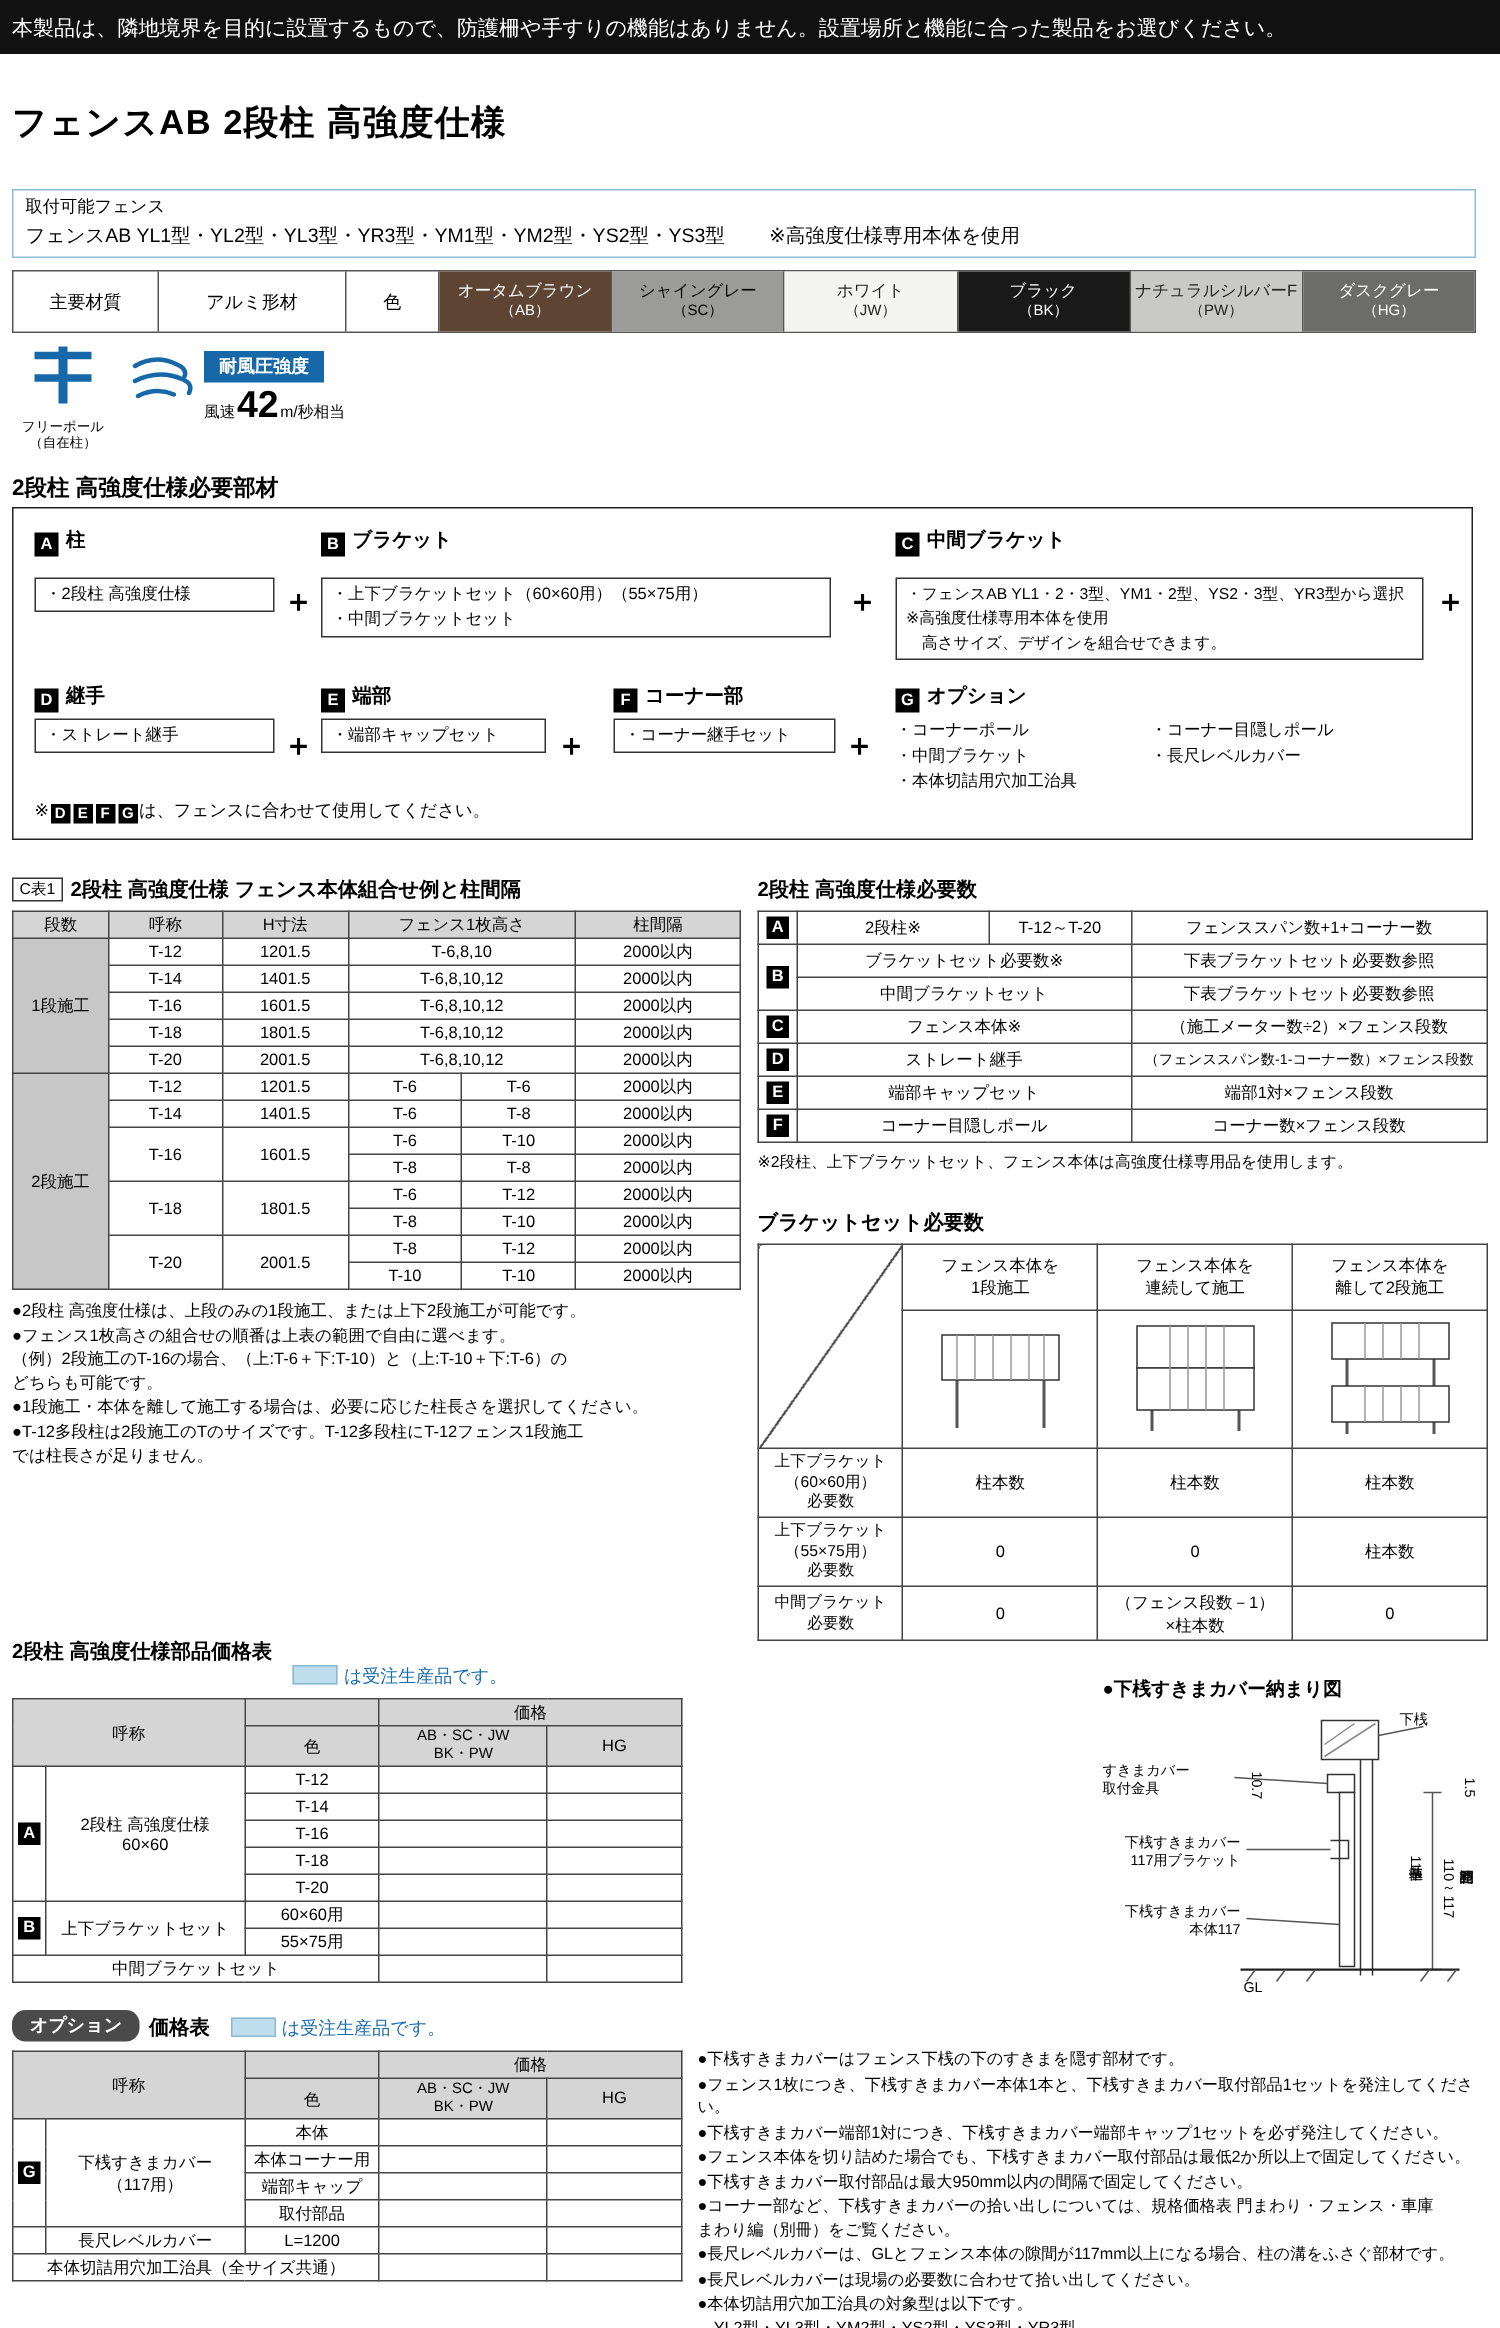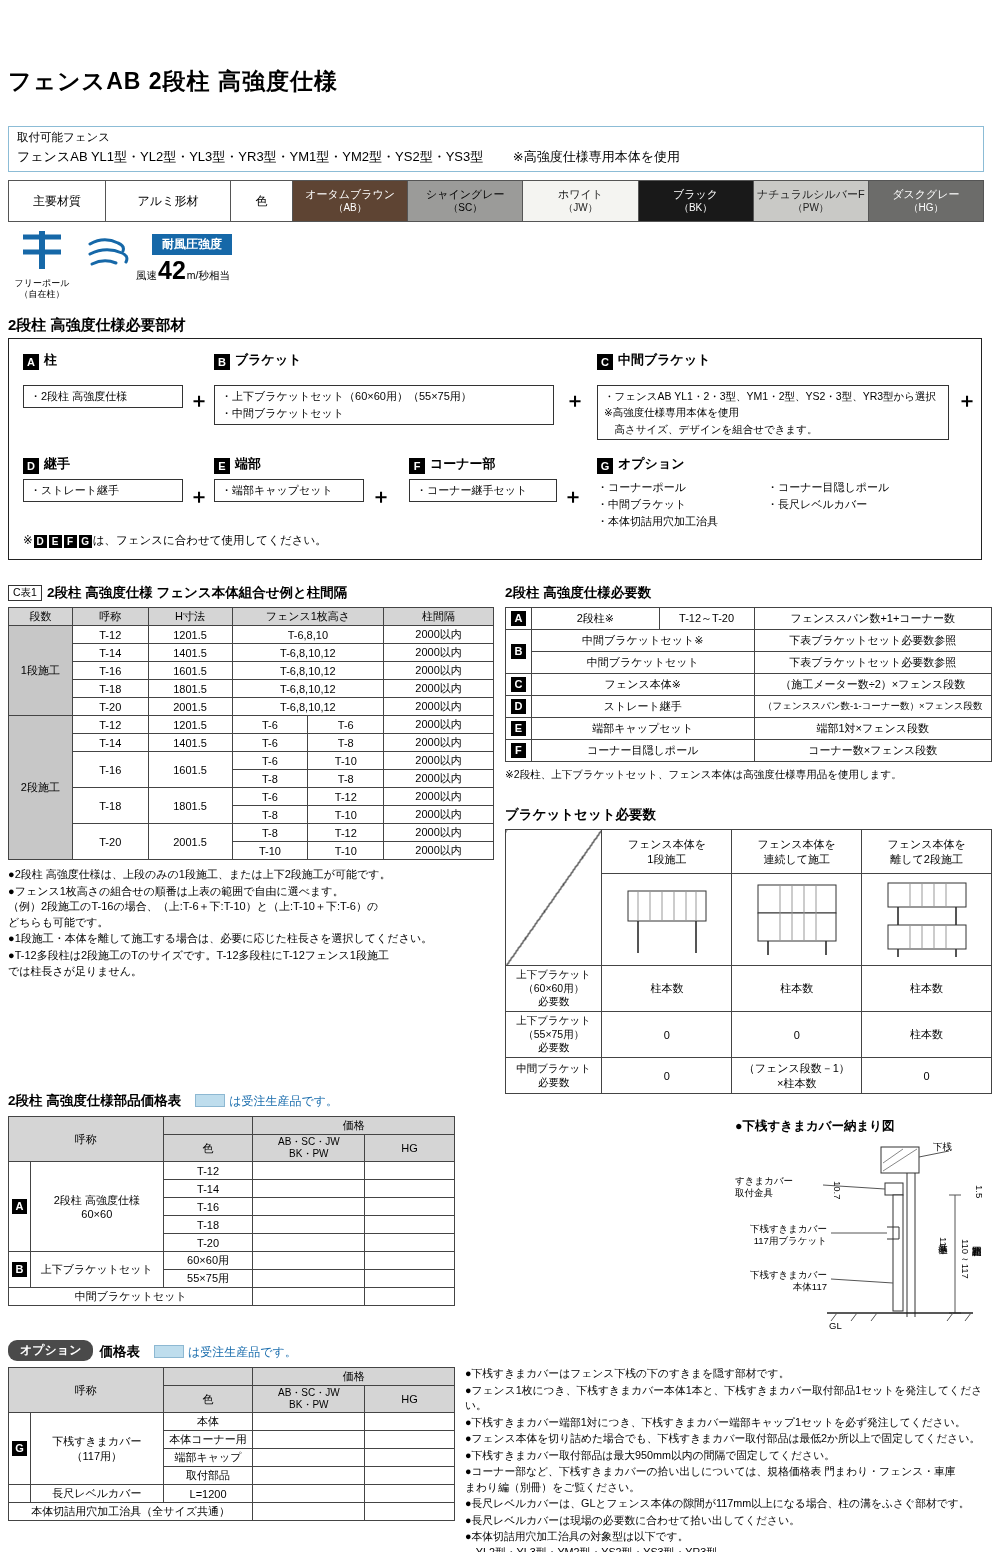--- a/index.html
+++ b/index.html
@@ -24,21 +24,21 @@
               justify-content:center; text-align:center; font-size:12px; line-height:1.2; }
   .mat-cell:last-child { border-right:none; }
   .mat-name { font-size:11px; }
   .mat-code { font-size:10px; }
 
   .badges { left:10px; top:228px; width:400px; height:72px; }
   .freepole { position:absolute; left:0; top:0; width:64px; text-align:center; }
   .freepole-label { font-size:9px; line-height:1.2; margin-top:2px; }
   .windwrap { position:absolute; left:78px; top:6px; display:flex; }
   .windbox { margin-left:6px; }
-  .windtitle { background:#1668a8; color:#fff; font-size:12px; font-weight:bold; padding:2px 10px; display:inline-block;margin-left:16px; }
+  .windtitle { background:#1668a8; color:#fff; font-size:12px; font-weight:bold; padding:2px 10px; display:inline-block; }
   .windval { font-size:10.5px; margin-top:1px; }
   .windval .big { font-size:25px; font-weight:bold; letter-spacing:0; margin:0 1px; }
 
   .parts-title { left:8px; top:316px; font-size:15px; font-weight:bold; }
   .parts-box { left:8px; top:338px; width:974px; height:222px; border:1px solid #222; }
   .pg { position:absolute; }
   .pg-h { font-size:13px; font-weight:bold; white-space:nowrap; }
   .sq { display:inline-block; width:15px; height:15px; background:#000; color:#fff; font-size:11px;
         font-weight:bold; line-height:15px; text-align:center; }
   .pg-h .sq { width:16px; height:16px; line-height:16px; margin-right:5px; vertical-align:-2px; }
@@ -92,20 +92,21 @@
   .vert { writing-mode:vertical-rl; }
 
   .bottom-notes { font-size:10.8px; line-height:1.44; }
   .bottom-notes div { margin-bottom:1px; }
 </style>
 </head>
 <body>
 
 <div class="page">
 
+  <div class="abs notice">本製品は、隣地境界を目的に設置するもので、防護柵や手すりの機能はありません。設置場所と機能に合った製品をお選びください。</div>
 
   <div class="abs pagetitle">フェンスAB 2段柱 高強度仕様</div>
 
   <div class="abs compat">
     <div class="compat-label">取付可能フェンス</div>
     <div class="compat-row">
       <span>フェンスAB YL1型・YL2型・YL3型・YR3型・YM1型・YM2型・YS2型・YS3型</span>
       <span class="compat-note">※高強度仕様専用本体を使用</span>
     </div>
   </div>
@@ -366,21 +367,21 @@
         </colgroup>
       <tbody>
           <tr>
             <td><span class="sq">A</span></td>
             <td>2段柱※</td>
             <td>T-12～T-20</td>
             <td>フェンススパン数+1+コーナー数</td>
           </tr>
       <tr>
             <td rowspan="2"><span class="sq">B</span></td>
-            <td colspan="2">中間ブラケットセット※</td>
+            <td colspan="2">ブラケットセット必要数※</td>
             <td>下表ブラケットセット必要数参照</td>
           </tr>
       <tr>
             <td colspan="2">中間ブラケットセット</td>
             <td>下表ブラケットセット必要数参照</td>
           </tr>
       <tr>
             <td><span class="sq">C</span></td>
             <td colspan="2">フェンス本体※</td>
             <td>（施工メーター数÷2）×フェンス段数</td>
@@ -490,21 +491,21 @@
             <td class="pre">（フェンス段数－1）
 ×柱本数</td>
             <td>0</td>
           </tr>
     </tbody>
       </table>
   </div>
 
   <div class="abs" style="left:8px;top:1092px;width:460px">
     <div class="price-head">
-      <span class="sec-title" style="margin-bottom:0">2段柱 高強度仕様部品価格表</span>
+      <span class="sec-title" style="margin-bottom:16px">2段柱 高強度仕様部品価格表</span>
       <span class="legend"><span class="legend-swatch"></span><span class="legend-text">は受注生産品です。</span></span>
     </div>
     <table class="pricet" style="margin-top:6px">
       <colgroup>
           <col style="width:22px">
           <col style="width:133px">
           <col style="width:90px">
           <col style="width:112px">
           <col style="width:90px">
         </colgroup>

